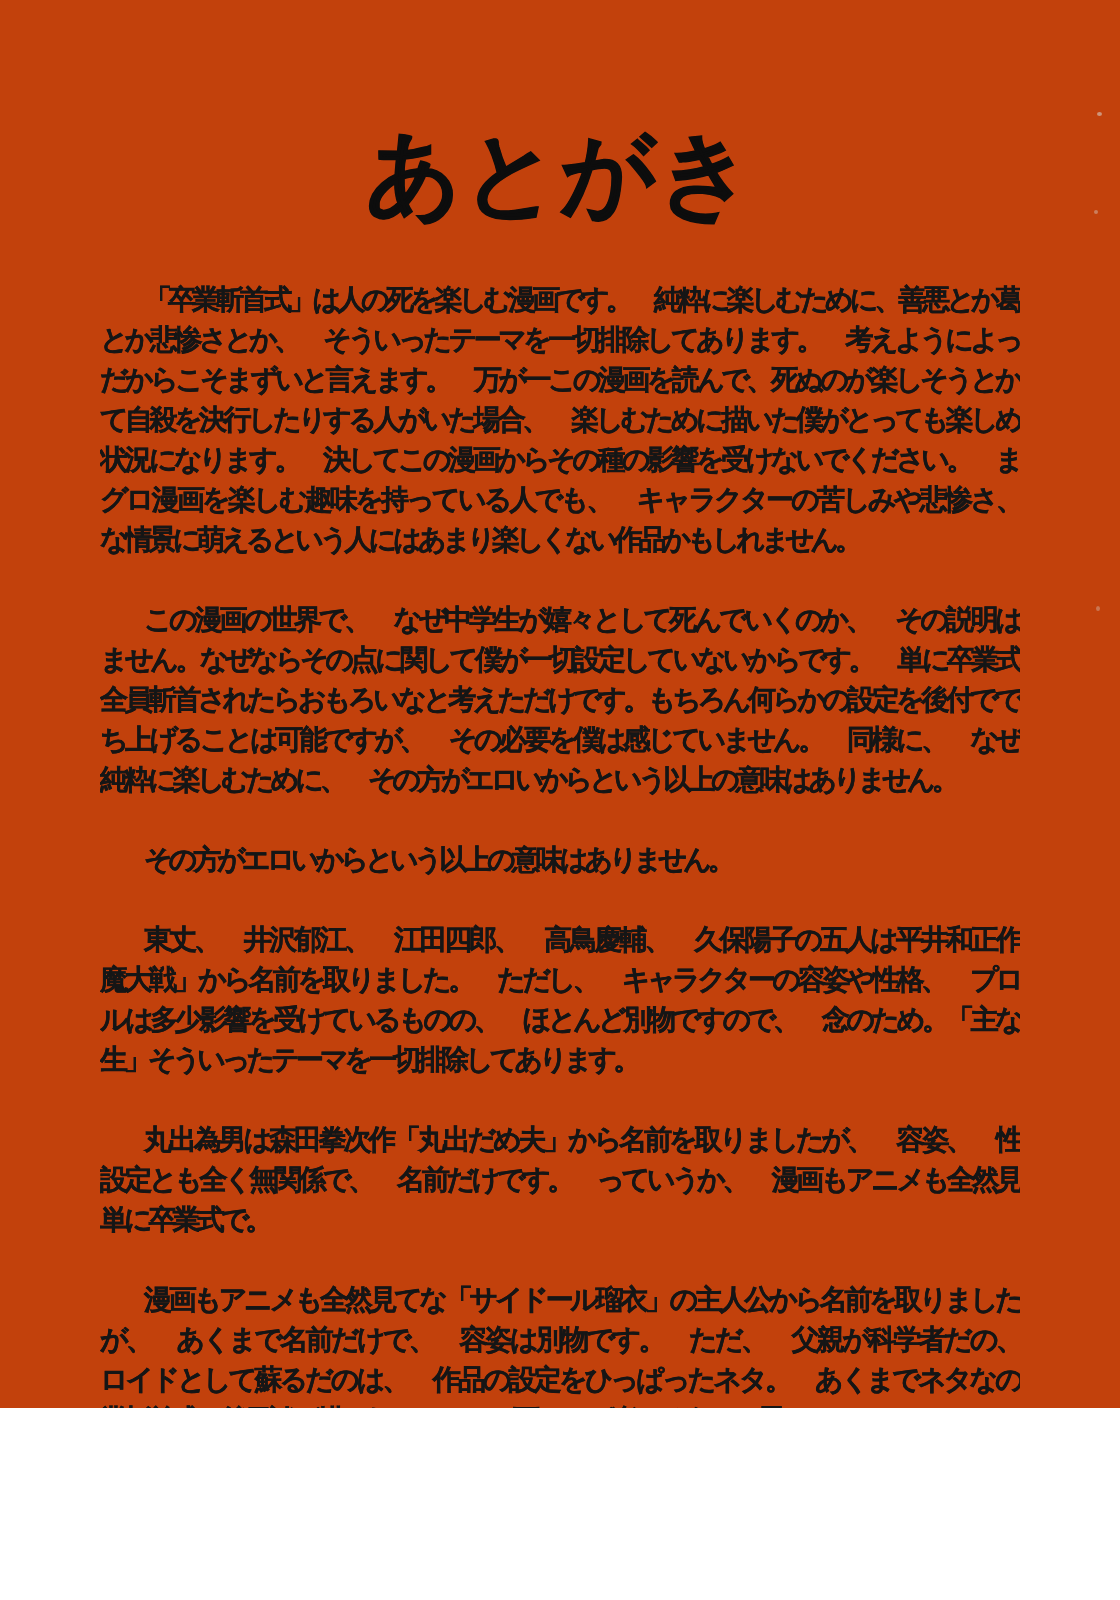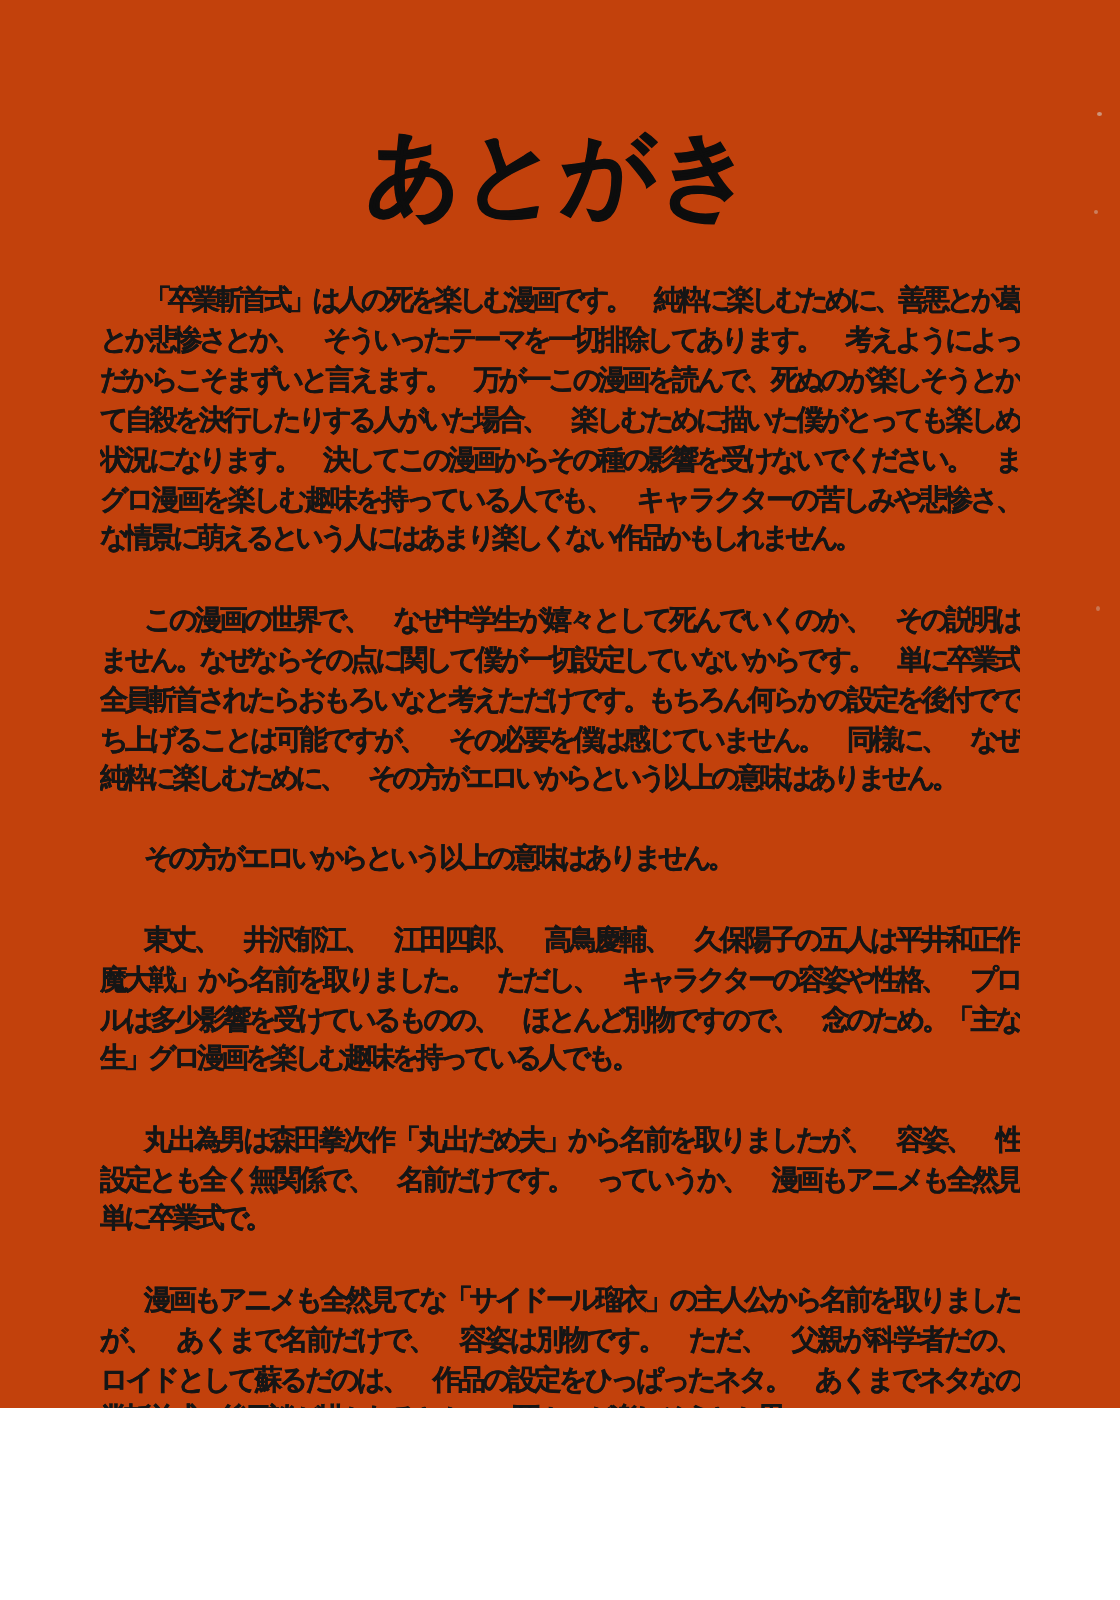--- a/index.html
+++ b/index.html
@@ -50,21 +50,20 @@
     text-align: justify;
     text-align-last: justify;
     text-justify: inter-character;
     overflow: hidden;
   }
   .line.first {
     text-indent: 44px;
   }
   .line.last {
     text-align-last: left;
-    font-family: Liberation Mono, monospace;
   }
   .page-number {
     position: absolute;
     left: 100px;
     top: 1488px;
     font-size: 19px;
     font-weight: normal;
     letter-spacing: 5px;
     color: #222222;
     font-family: "DejaVu Serif", "Liberation Serif", serif;
@@ -104,21 +103,21 @@
         <div class="line">ち上げることは可能ですが、　その必要を僕は感じていません。　同様に、　なぜ全員</div>
         <div class="line last">純粋に楽しむために、　その方がエロいからという以上の意味はありません。</div>
       </div>
     <div class="paragraph">
         <div class="line first last">その方がエロいからという以上の意味はありません。</div>
       </div>
     <div class="paragraph">
         <div class="line first">東丈、　井沢郁江、　江田四郎、　高鳥慶輔、　久保陽子の五人は平井和正作「幻</div>
         <div class="line">魔大戦」から名前を取りました。　ただし、　キャラクターの容姿や性格、　プロフィー</div>
         <div class="line">ルは多少影響を受けているものの、　ほとんど別物ですので、　念のため。「主な卒業</div>
-        <div class="line last">生」グロ漫画を楽しむ趣味を持っている人でも。</div>
+        <div class="line last">生」そういったテーマを一切排除してあります。</div>
       </div>
     <div class="paragraph">
         <div class="line first">丸出為男は森田拳次作「丸出だめ夫」から名前を取りましたが、　容姿、　性格、</div>
         <div class="line">設定とも全く無関係で、　名前だけです。　っていうか、　漫画もアニメも全然見てな</div>
         <div class="line last">単に卒業式で。</div>
       </div>
     <div class="paragraph">
         <div class="line first">漫画もアニメも全然見てな「サイドール瑠衣」の主人公から名前を取りました</div>
         <div class="line">が、　あくまで名前だけで、　容姿は別物です。　ただ、　父親が科学者だの、　アンド</div>
         <div class="line">ロイドとして蘇るだのは、　作品の設定をひっぱったネタ。　あくまでネタなので、　卒</div>

